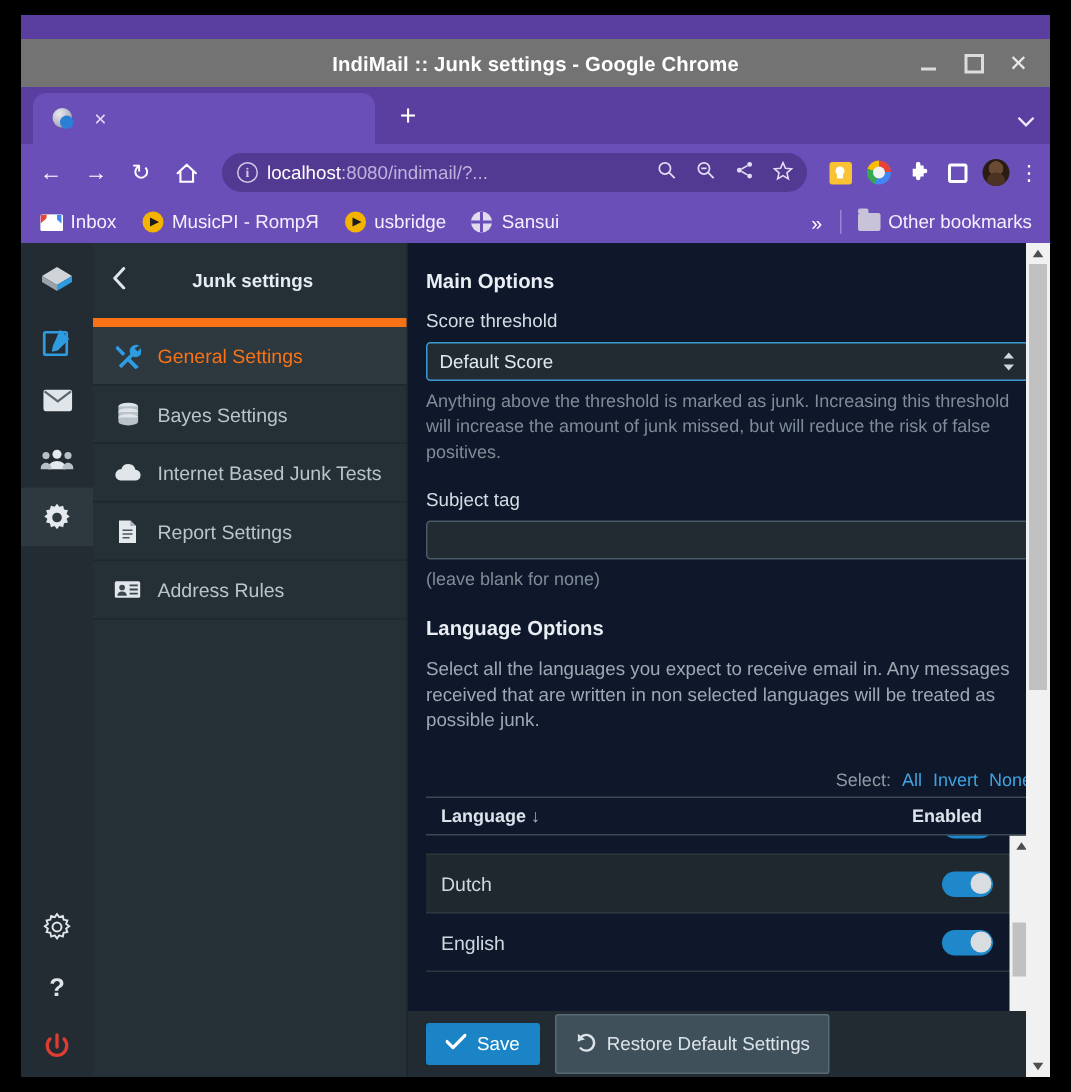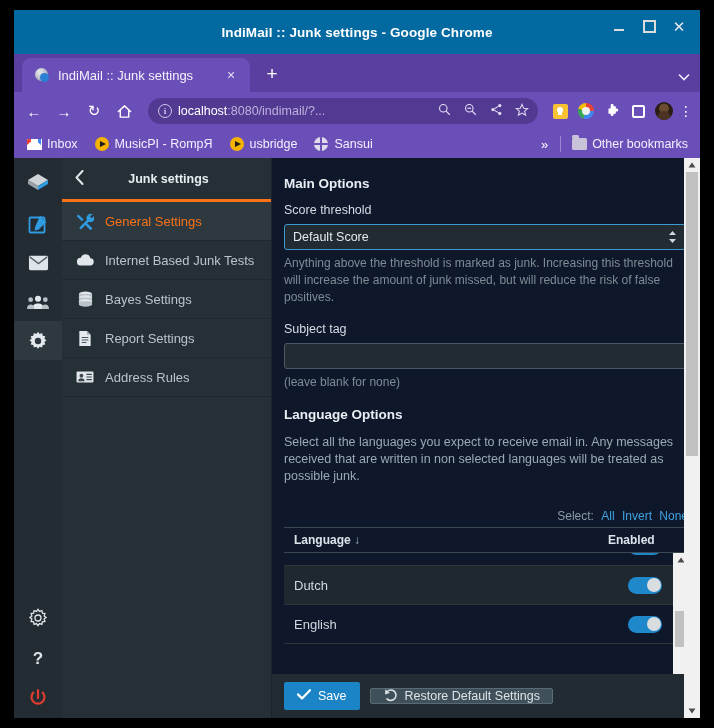--- a/index.html
+++ b/index.html
@@ -13,22 +13,22 @@
 
   
   .window {
     position: absolute; left: 14px; top: 10px;
     width: 686px; height: 708px;
     background: #5a3fa0;
     display: flex; flex-direction: column;
     overflow: hidden;
   }
   .titlebar {
-    height: 44px; background: #0369a1; color: #ffffff;
-    display: flex; align-items: center; position: relative; flex: none;
+    height: 32px; background: #737373; color: #ffffff;
+    display: flex; align-items: center; position: relative; flex: none; margin-top: 16px;
   }
   .titlebar-text {
     width: 100%; text-align: center; font-size: 13.5px; font-weight: bold;
     letter-spacing: .1px;
   }
   .wbtns { position: absolute; right: 6px; top: 0; height: 32px; display: flex; align-items: center; }
   .wbtn {
     width: 30px; height: 30px; display: flex; align-items: center; justify-content: center;
     color: #e8e8e8; font-size: 13px; line-height: 1;
   }
@@ -143,22 +143,22 @@
     color: #bfc8cf;
   }
   .rail-item.active { background: #2d383f; }
   .rail-item.blue svg { fill: #2f9be0; }
   .rail-spacer { flex: 1; }
   .rail-bottom { width: 48px; height: 40px; display:flex;align-items:center;justify-content:center; }
 
   
   .sidebar { width: 210px; background: #252f36; border-right: 1px solid #1b242a; flex: none; }
   .sb-header {
-    height: 44px; display: flex; align-items: center; position: relative;
-    border-bottom: 3px solid #f97316;
+    height: 56px; display: flex; align-items: center; position: relative;
+    border-bottom: 6px solid #f97316;
     justify-content: center;
   }
   .sb-back { width: 34px; text-align: center; color: #dfe6ea; font-size: 16px; line-height: 1; }
   .sb-title { flex: 1; text-align: center; color: #e6edf2; font-size: 12.5px; font-weight: bold; padding-right: 30px; }
   .sb-item {
     height: 39px; display: flex; align-items: center; gap: 11px; padding: 0 0 0 14px;
     border-bottom: 1px solid #1e272d; color: #b9c4cb; font-size: 13px;
   }
   .sb-item.active { background: #2d383f; color: #f97316; }
   .sb-ico { width: 18px; height: 18px; flex: none; display:flex;align-items:center;justify-content:center; }
@@ -226,21 +226,21 @@
   
   .footer {
     position: absolute; left: 0; right: 16px; bottom: 0; height: 44px;
     background: #222b31; display: flex; align-items: center; gap: 10px; padding-left: 12px;
   }
   .btn-primary {
     height: 28px; background: #1b84c6; color: #ffffff; font-size: 12.5px;
     display: flex; align-items: center; gap: 7px; padding: 0 13px; border-radius: 2px;
   }
   .btn-secondary {
-    height: 16px; background: #40505a; color: #dbe3e8; font-size: 12.5px;
+    height: 40px; background: #40505a; color: #dbe3e8; font-size: 12.5px;
     display: flex; align-items: center; gap: 7px; padding: 0 12px; border-radius: 2px;
     border: 1px solid #586a75;
   }
 </style>
 </head>
 <body>
 
 <div class="desktop">
   <div class="window">
 
@@ -252,21 +252,20 @@
         <div class="wbtn close">✕</div>
       </div>
     </div>
 
     <div class="tabstrip">
       <div class="tab">
         <div class="tab-favicon">
           <div class="ball"></div>
             <div class="ball2"></div>
         </div>
-        <div class="tab-title">IndiMail :: Junk settings</div>
         <div class="tab-close">×</div>
       </div>
       <div class="newtab">+</div>
       <div class="tabstrip-chevron">
         <svg width="12" height="8" viewBox="0 0 12 8">
             <path d="M1 1.5 L6 6.5 L11 1.5" stroke="#efeaff" stroke-width="1.6" fill="none"></path>
           </svg>
       </div>
     </div>
 
@@ -435,43 +434,43 @@
 
         <div class="sb-item active">
           <span class="sb-ico">
             <svg width="17" height="17" viewBox="0 0 18 18">
                 <path d="M1.5 1.5 l5.5 5.5 -1.8 1.8 -5.2-5.2 a3 3 0 0 1 1.5-2.1z" fill="#2f9be0"></path>
                 <path d="M16.5 16.5 L10 10 l-2 2 6.2 6.2z" fill="#2f9be0"></path>
                 <path d="M16.8 1.4 a4.6 4.6 0 0 0-6.3 6 l-8.2 8.2 1.8 1.8 8.2-8.2 a4.6 4.6 0 0 0 6-6.3 l-2.7 2.7 -2.1-2.1z" fill="#2f9be0"></path>
               </svg>
           </span>
           <span>General Settings</span>
-        </div>
-
-        <div class="sb-item">
-          <span class="sb-ico">
-            <svg width="18" height="14" viewBox="0 0 20 14">
-                <path d="M5 13 h10.5 a4 4 0 0 0 .4-8 A5.4 5.4 0 0 0 5.4 4.6 A4.2 4.2 0 0 0 5 13z" fill="#e0e6ea"></path>
-              </svg>
-          </span>
-          <span>Internet Based Junk Tests</span>
         </div>
 
         <div class="sb-item">
           <span class="sb-ico">
             <svg width="15" height="17" viewBox="0 0 16 18">
                 <ellipse cx="8" cy="3" rx="7" ry="2.6" fill="#dfe5e9"></ellipse>
                 <path d="M1 3 v4 a7 2.6 0 0 0 14 0 V3z" fill="#b9c2c8"></path>
                 <ellipse cx="8" cy="7" rx="7" ry="2.6" fill="#dfe5e9"></ellipse>
                 <path d="M1 7 v4 a7 2.6 0 0 0 14 0 V7z" fill="#b9c2c8"></path>
                 <ellipse cx="8" cy="11" rx="7" ry="2.6" fill="#dfe5e9"></ellipse>
                 <path d="M1 11 v3 a7 2.6 0 0 0 14 0 V11z" fill="#b9c2c8"></path>
               </svg>
           </span>
           <span>Bayes Settings</span>
+        </div>
+
+        <div class="sb-item">
+          <span class="sb-ico">
+            <svg width="18" height="14" viewBox="0 0 20 14">
+                <path d="M5 13 h10.5 a4 4 0 0 0 .4-8 A5.4 5.4 0 0 0 5.4 4.6 A4.2 4.2 0 0 0 5 13z" fill="#e0e6ea"></path>
+              </svg>
+          </span>
+          <span>Internet Based Junk Tests</span>
         </div>
 
 
         <div class="sb-item">
           <span class="sb-ico">
             <svg width="14" height="17" viewBox="0 0 14 18">
                 <path d="M1 1 h8 l4 4 v12 H1z" fill="#e3e9ed"></path>
                 <path d="M9 1 v4 h4z" fill="#a9b3ba"></path>
                 <path d="M3.5 8 h7 M3.5 10.6 h7 M3.5 13.2 h5" stroke="#4b555c" stroke-width="1.1"></path>
               </svg>

